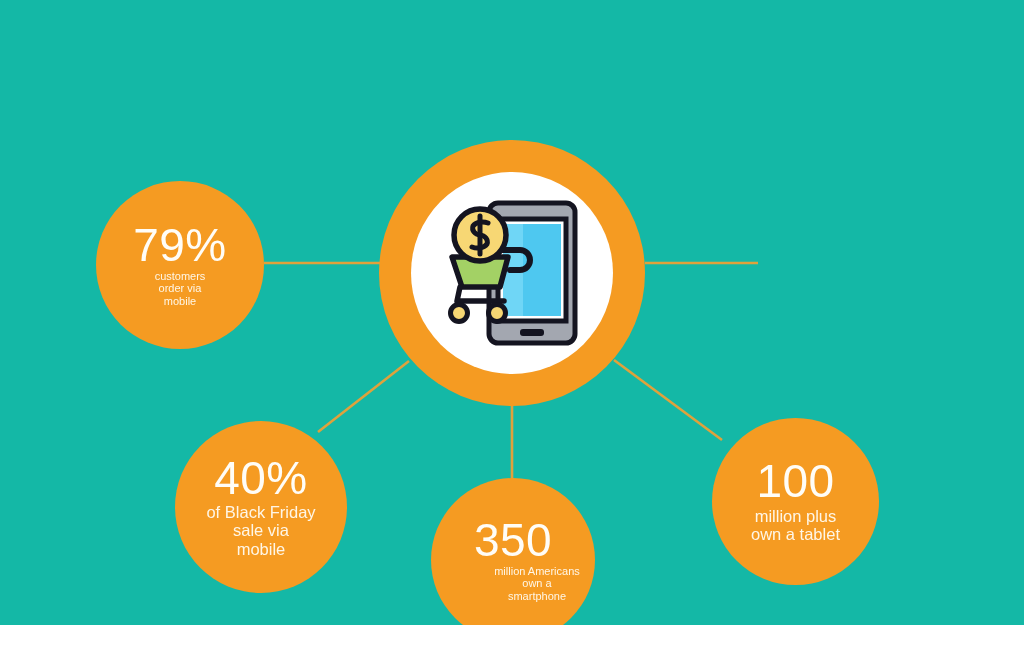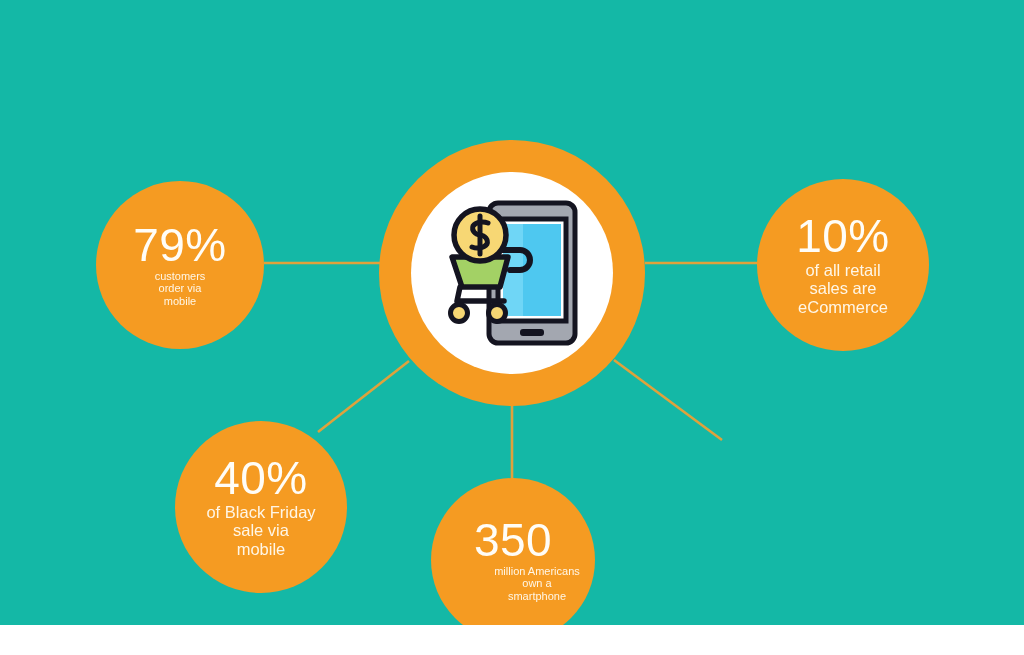--- a/index.html
+++ b/index.html
@@ -110,35 +110,35 @@
     <line x1="409" y1="361" x2="318" y2="432" stroke="#DFA23C" stroke-width="2.6"></line>
     <line x1="512" y1="406" x2="512" y2="481" stroke="#DFA23C" stroke-width="2.6"></line>
     <line x1="614" y1="360" x2="722" y2="440" stroke="#DFA23C" stroke-width="2.6"></line>
   </svg>
 
   <div class="stat-node" id="node-79">
     <div class="stat-value">79%</div>
     <div class="stat-label">customers<br>order via<br>mobile</div>
   </div>
 
-  <div class="stat-node" id="node-10">
-    <div class="stat-value">10%</div>
-    <div class="stat-label">of all retail<br>sales are<br>eCommerce</div>
-  </div>
 
   <div class="stat-node" id="node-40">
     <div class="stat-value">40%</div>
     <div class="stat-label">of Black Friday<br>sale via<br>mobile</div>
   </div>
 
   <div class="stat-node" id="node-230">
     <div class="stat-value">350</div>
     <div class="stat-label">million Americans<br>own a<br>smartphone</div>
   </div>
 
+  <div class="stat-node" id="node-100">
+    <div class="stat-value">100</div>
+    <div class="stat-label">million plus<br>own a tablet</div>
+  </div>
 
   <div id="center-hub">
     <div id="center-hub-inner">
       <svg id="center-icon" viewBox="0 0 140 152">
 
         <rect x="47" y="6" width="86" height="140" rx="9" ry="9" fill="#A3A7B0" stroke="#141420" stroke-width="5"></rect>
 
         <rect x="56" y="22" width="68" height="102" fill="#FFFFFF" stroke="#141420" stroke-width="5"></rect>
 
         <rect x="61" y="27" width="58" height="92" fill="#4EC8F0"></rect>

